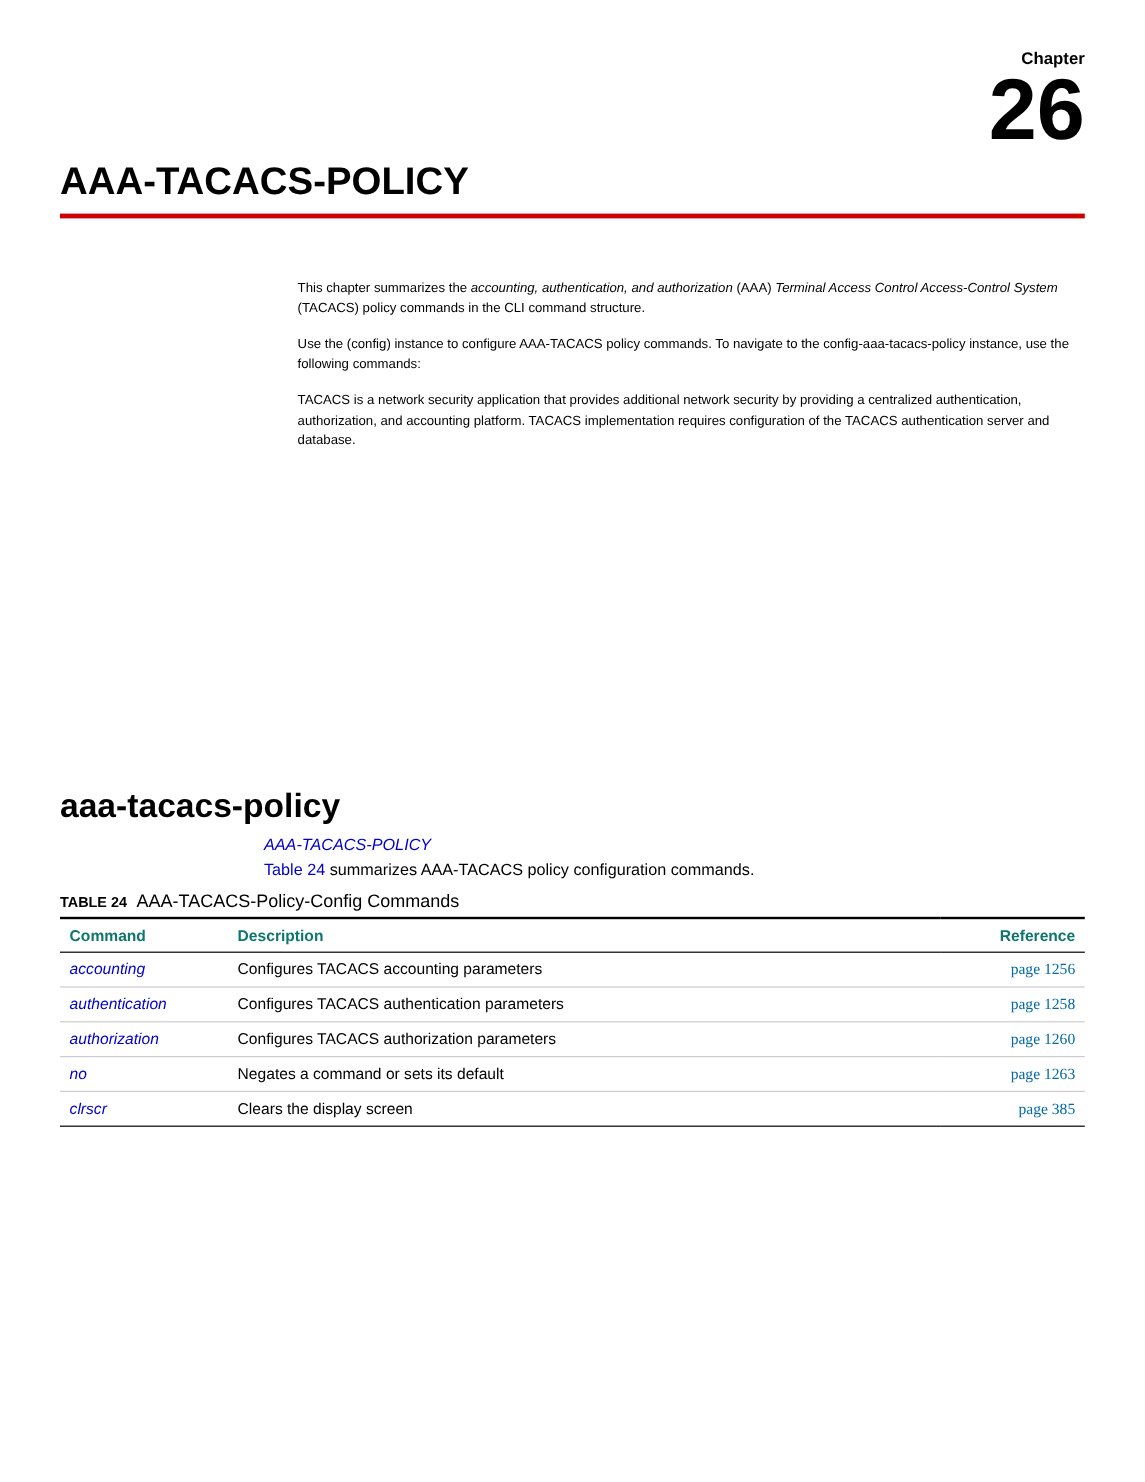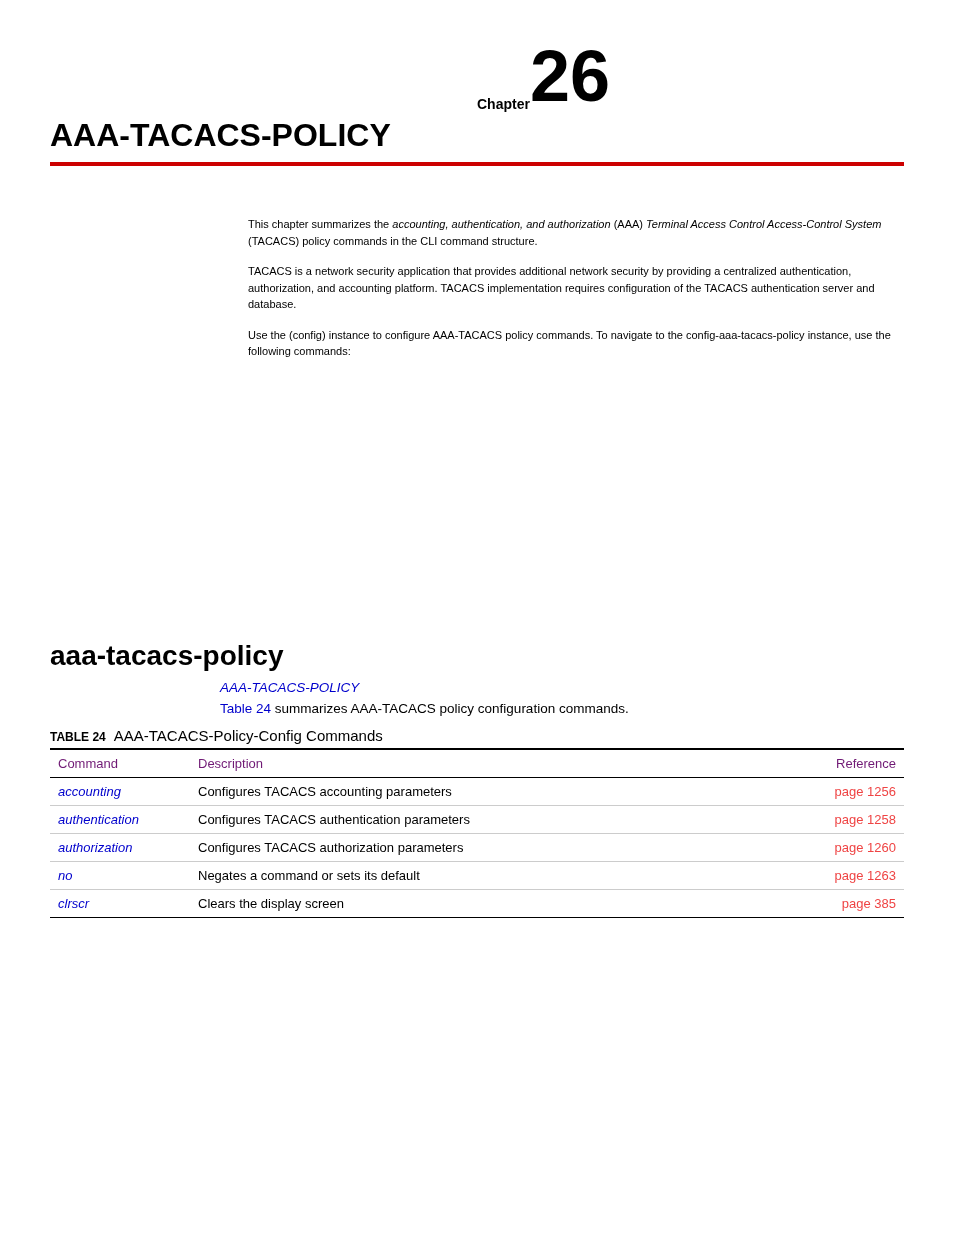--- a/index.html
+++ b/index.html
@@ -31,20 +31,21 @@
       justify-content: space-between;
       align-items: flex-end;
       padding: 40px 50px 0 50px;
     }
 
     .chapter-label {
       font-size: 14px;
       font-weight: bold;
       flex: 1;
       display: flex;
+      flex-direction: column;
       align-items: flex-end;
     }
 
     .chapter-word {
       font-size: 14px;
       font-weight: bold;
       color: #000;
     }
 
     .chapter-number {
@@ -153,22 +154,22 @@
       margin-top: 2px;
     }
 
     .data-table th {
       background: #ffffff;
       border-top: 2px solid #000000;
       border-bottom: 1px solid #000000;
       padding: 6px 8px;
       text-align: left;
       font-size: 13px;
-      font-weight: normal;
-      color: #701a75;
+      font-weight: bold;
+      color: #0f766e;
     }
 
     .data-table td {
       padding: 6px 8px;
       font-size: 13px;
       border-bottom: 1px solid #cccccc;
       vertical-align: top;
     }
 
     .data-table tr:last-child td {
@@ -188,22 +189,23 @@
       text-align: right;
     }
 
     .cmd-link {
       color: #0000cc;
       text-decoration: none;
       font-style: italic;
     }
 
     .ref-link {
-      color: #ef4444;
-      text-decoration: none;
+      color: #0369a1;
+      text-decoration: none;
+      font-family: Liberation Serif, serif;
     }
 
     .table-intro-link {
       margin-left: 170px;
       margin-bottom: 4px;
       font-size: 13.5px;
     }
   </style>
 </head>
 <body>
@@ -223,22 +225,22 @@
   </div>
 
   <div class="red-divider"></div>
 
   <div class="content-area">
 
     <div class="intro-block">
       <p>
         This chapter summarizes the <em>accounting, authentication, and authorization</em> (AAA) <em>Terminal Access Control Access-Control System</em> (TACACS) policy commands in the CLI command structure.
       </p>
+      <p>Use the (config) instance to configure AAA-TACACS policy commands. To navigate to the config-aaa-tacacs-policy instance, use the following commands:</p>
       <p>TACACS is a network security application that provides additional network security by providing a centralized authentication, authorization, and accounting platform. TACACS implementation requires configuration of the TACACS authentication server and database.</p>
-      <p>Use the (config) instance to configure AAA-TACACS policy commands. To navigate to the config-aaa-tacacs-policy instance, use the following commands:</p>
     </div>
 
     <h2 class="section-heading">aaa-tacacs-policy</h2>
 
     <div class="table-intro-link">
       <a href="#" class="link-blue">AAA-TACACS-POLICY</a>
     </div>
 
     <div class="table-intro">
       <a href="#" class="link-blue-normal">Table 24</a><span> summarizes AAA-TACACS policy configuration commands.</span>

